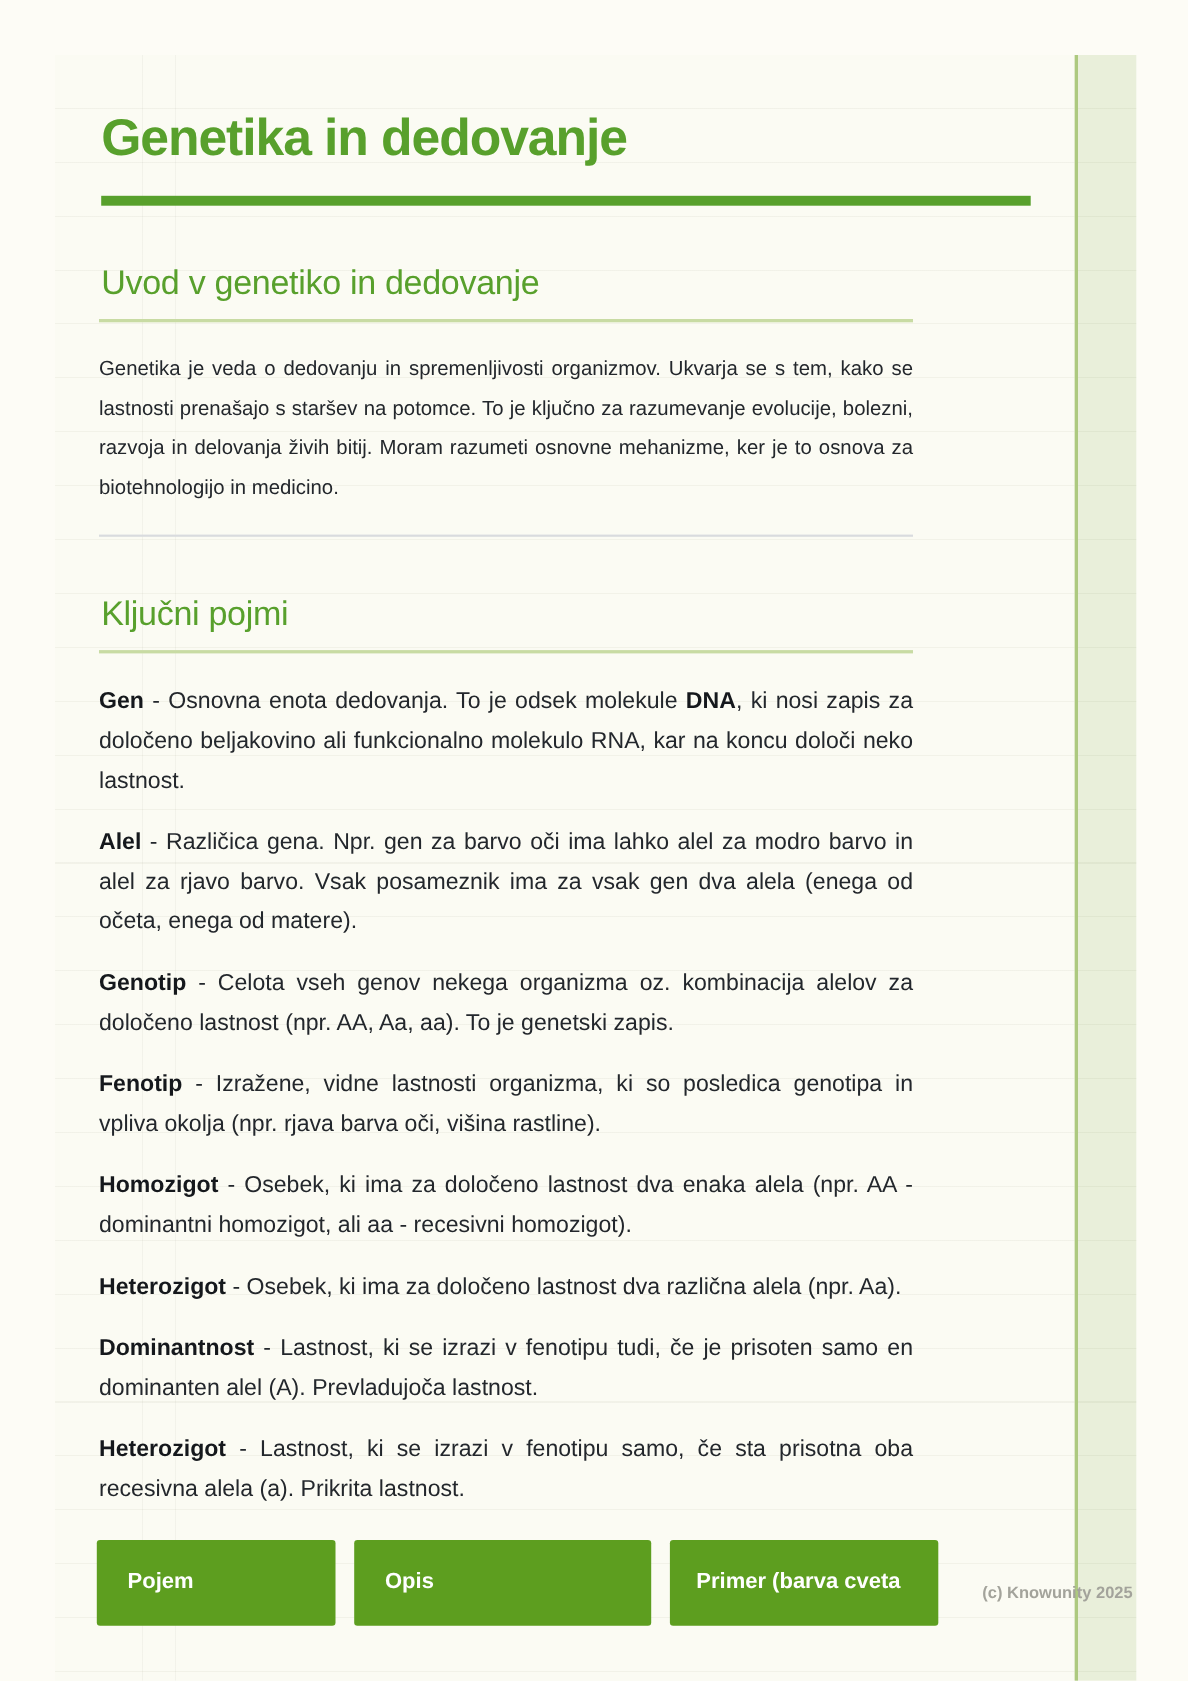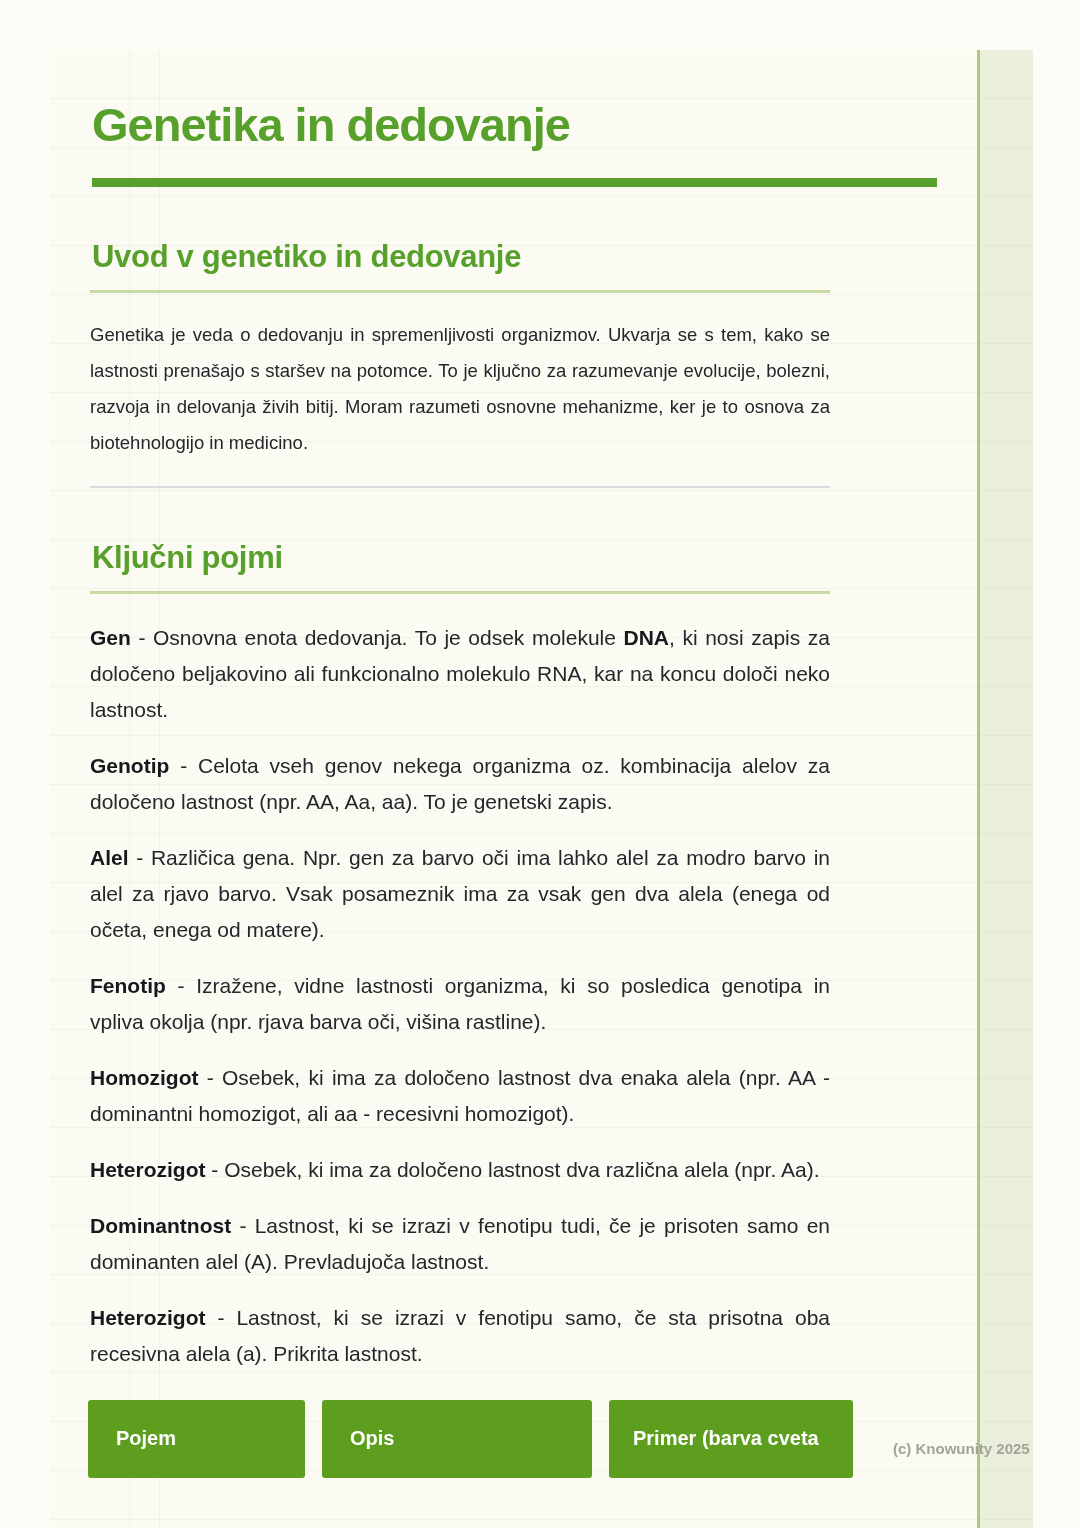--- a/index.html
+++ b/index.html
@@ -37,21 +37,21 @@
     line-height: 1.08;
   }
   .rule-thick {
     margin: 27px 0 0 42px;
     width: 845px; height: 9px;
     background: #58a02c;
   }
   h2.section-heading {
     margin: 52px 0 0 42px;
     font-size: 31px;
-    font-weight: 700;
+    font-weight: 400;
     letter-spacing: -0.3px;
     color: #58a02c;
   }
   .rule-light {
     margin: 15px 0 0 40px;
     width: 740px; height: 3px;
     background: #c8dba3;
   }
   p.body-text {
     margin: 24px 0 0 40px;
@@ -118,23 +118,23 @@
   <p class="body-text">Genetika je veda o dedovanju in spremenljivosti organizmov. Ukvarja se s tem, kako se lastnosti prenašajo s staršev na potomce. To je ključno za razumevanje evolucije, bolezni, razvoja in delovanja živih bitij. Moram razumeti osnovne mehanizme, ker je to osnova za biotehnologijo in medicino.</p>
 
   <div class="divider"></div>
 
   <h2 class="section-heading">Ključni pojmi</h2>
   <div class="rule-light"></div>
 
   <div class="terms">
     <p class="term-para"><strong>Gen</strong><span> - Osnovna enota dedovanja. To je odsek molekule </span><strong>DNA</strong><span>, ki nosi zapis za določeno beljakovino ali funkcionalno molekulo RNA, kar na koncu določi neko lastnost.</span></p>
 
+    <p class="term-para"><strong>Alel</strong><span> - Različica gena. Npr. gen za barvo oči ima lahko alel za modro barvo in alel za rjavo barvo. Vsak posameznik ima za vsak gen dva alela (enega od očeta, enega od matere).</span></p>
+
     <p class="term-para"><strong>Genotip</strong><span> - Celota vseh genov nekega organizma oz. kombinacija alelov za določeno lastnost (npr. AA, Aa, aa). To je genetski zapis.</span></p>
-
-    <p class="term-para"><strong>Alel</strong><span> - Različica gena. Npr. gen za barvo oči ima lahko alel za modro barvo in alel za rjavo barvo. Vsak posameznik ima za vsak gen dva alela (enega od očeta, enega od matere).</span></p>
 
     <p class="term-para"><strong>Fenotip</strong><span> - Izražene, vidne lastnosti organizma, ki so posledica genotipa in vpliva okolja (npr. rjava barva oči, višina rastline).</span></p>
 
     <p class="term-para"><strong>Homozigot</strong><span> - Osebek, ki ima za določeno lastnost dva enaka alela (npr. AA - dominantni homozigot, ali aa - recesivni homozigot).</span></p>
 
     <p class="term-para"><strong>Heterozigot</strong><span> - Osebek, ki ima za določeno lastnost dva različna alela (npr. Aa).</span></p>
 
     <p class="term-para"><strong>Dominantnost</strong><span> - Lastnost, ki se izrazi v fenotipu tudi, če je prisoten samo en dominanten alel (A). Prevladujoča lastnost.</span></p>
 
     <p class="term-para"><strong>Heterozigot</strong><span> - Lastnost, ki se izrazi v fenotipu samo, če sta prisotna oba recesivna alela (a). Prikrita lastnost.</span></p>

